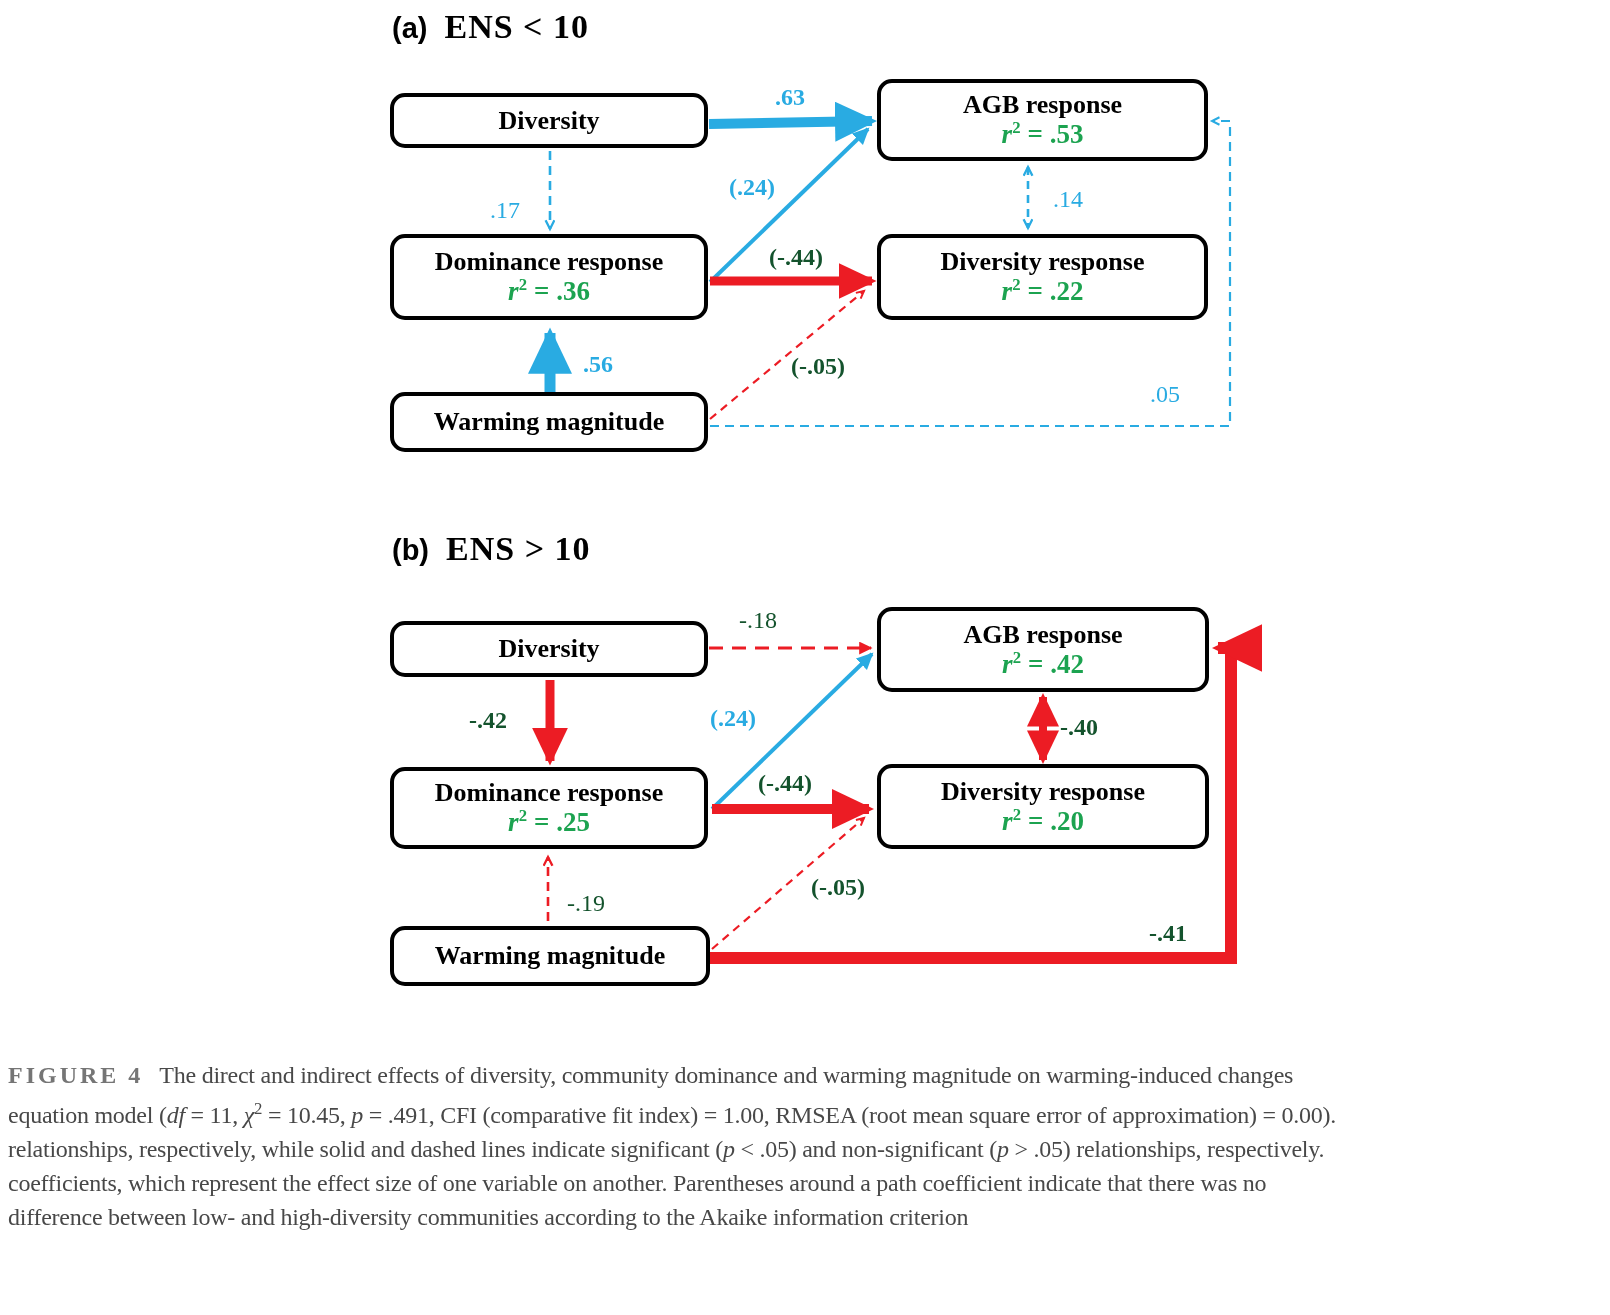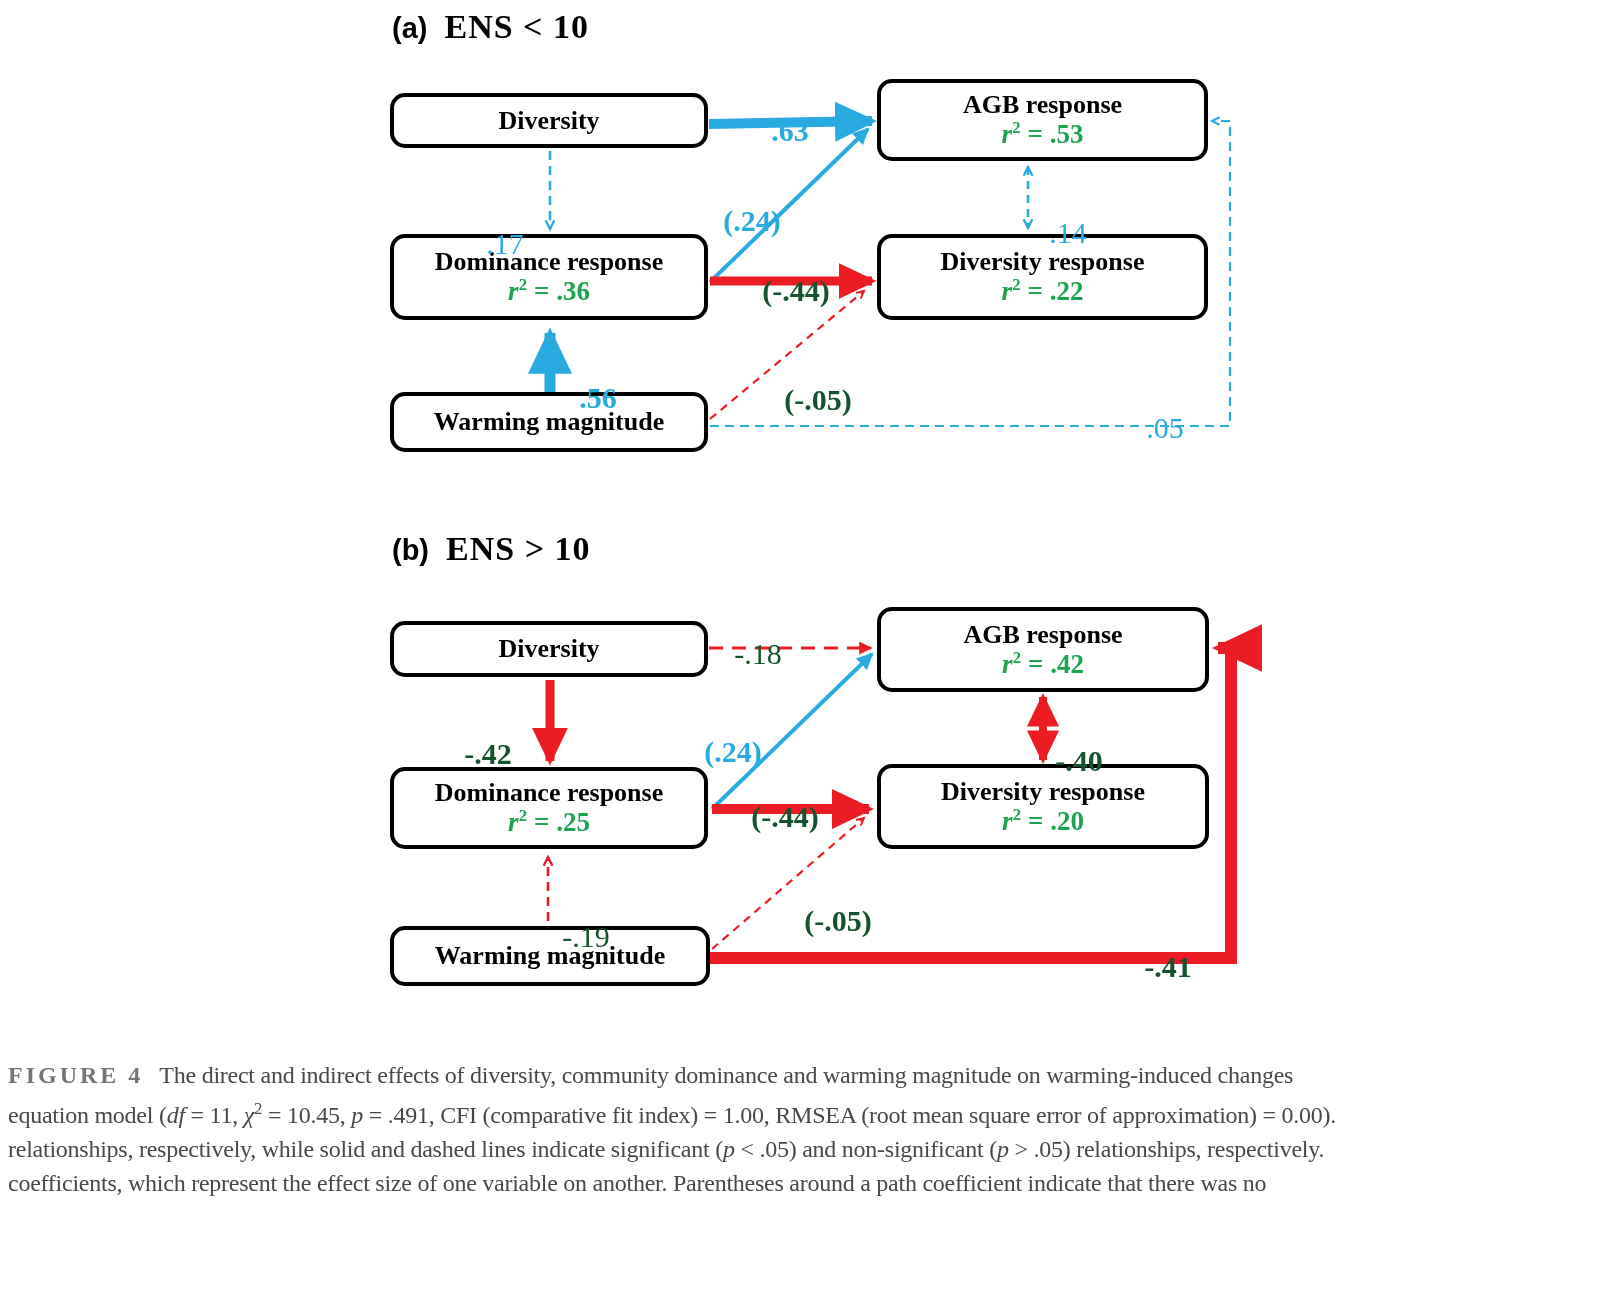--- a/index.html
+++ b/index.html
@@ -7,22 +7,22 @@
           font-family:"Liberation Serif",serif;}
   svg.arrows{position:absolute;left:0;top:0;z-index:1;}
   .box{position:absolute;box-sizing:border-box;background:#ffffff;border:4px solid #000000;
        border-radius:15px;display:flex;flex-direction:column;align-items:center;justify-content:center;
        text-align:center;z-index:2;}
   .bl{font-weight:bold;font-size:26px;color:#000000;line-height:1.12;white-space:nowrap;}
   .r2{font-weight:bold;font-size:27px;color:#1CA350;line-height:1.12;white-space:nowrap;}
   .r2 i{font-style:italic;}
   .r2 sup{font-size:0.62em;}
   .r2v{margin-left:7px;}
-  .coef{position:absolute;transform:translate(-50%,-50%);font-weight:bold;font-size:30px;
-        z-index:3;white-space:nowrap;line-height:1;margin-top:34px;}
+  .coef{position:absolute;transform:translate(-50%,-50%);font-weight:bold;font-size:24px;
+        z-index:3;white-space:nowrap;line-height:1;}
   .coef.light{font-weight:normal;}
   .blue{color:#29ABE2;}
   .red{color:#14532d;}
   .ptitle{position:absolute;z-index:2;color:#000;white-space:nowrap;}
   .plab{font-family:"Liberation Sans",sans-serif;font-weight:bold;font-size:29px;margin-right:17px;}
   .ptxt{font-family:"Liberation Serif",serif;font-weight:bold;font-size:34px;letter-spacing:1px;}
   #caption{position:absolute;left:8px;top:1058px;width:1600px;z-index:2;
            font-family:Liberation Serif, serif;font-size:24px;line-height:34px;
            color:#484848;}
   .cap-line{white-space:nowrap;letter-spacing:-0.25px;}
@@ -137,15 +137,16 @@
   <div class="coef red" style="left:1079px;top:727px">-.40</div>
   <div class="coef red light" style="left:586px;top:903px">-.19</div>
   <div class="coef red" style="left:838px;top:887px">(-.05)</div>
   <div class="coef red" style="left:1168px;top:933px">-.41</div>
 
   <div id="caption">
       <div class="cap-line"><span class="figlabel">FIGURE 4</span><span>The direct and indirect effects of diversity, community dominance and warming magnitude on warming-induced changes</span></div>
       <div class="cap-line"><span>equation model (</span><i>df</i><span> = 11, </span><i>χ</i><sup>2</sup><span> = 10.45, </span><i>p</i><span> = .491, CFI (comparative fit index) = 1.00, RMSEA (root mean square error of approximation) = 0.00).</span></div>
       <div class="cap-line"><span>relationships, respectively, while solid and dashed lines indicate significant (</span><i>p</i><span> &lt; .05) and non-significant (</span><i>p</i><span> &gt; .05) relationships, respectively.</span></div>
       <div class="cap-line"><span>coefficients, which represent the effect size of one variable on another. Parentheses around a path coefficient indicate that there was no</span></div>
+      <div class="cap-line"><span>difference between low- and high-diversity communities according to the Akaike information criterion</span></div>
     </div>
 
 </div>
 
 </body></html>

